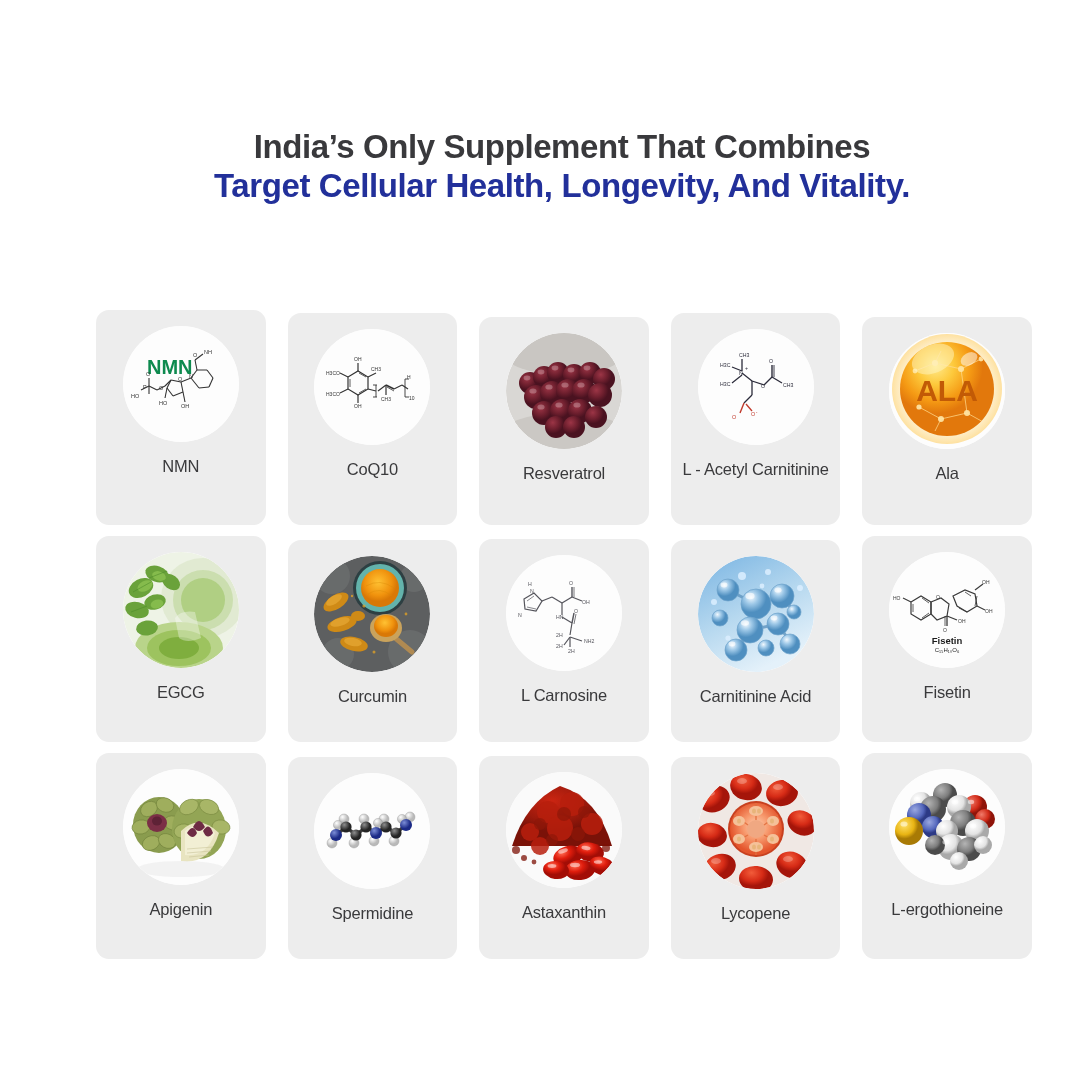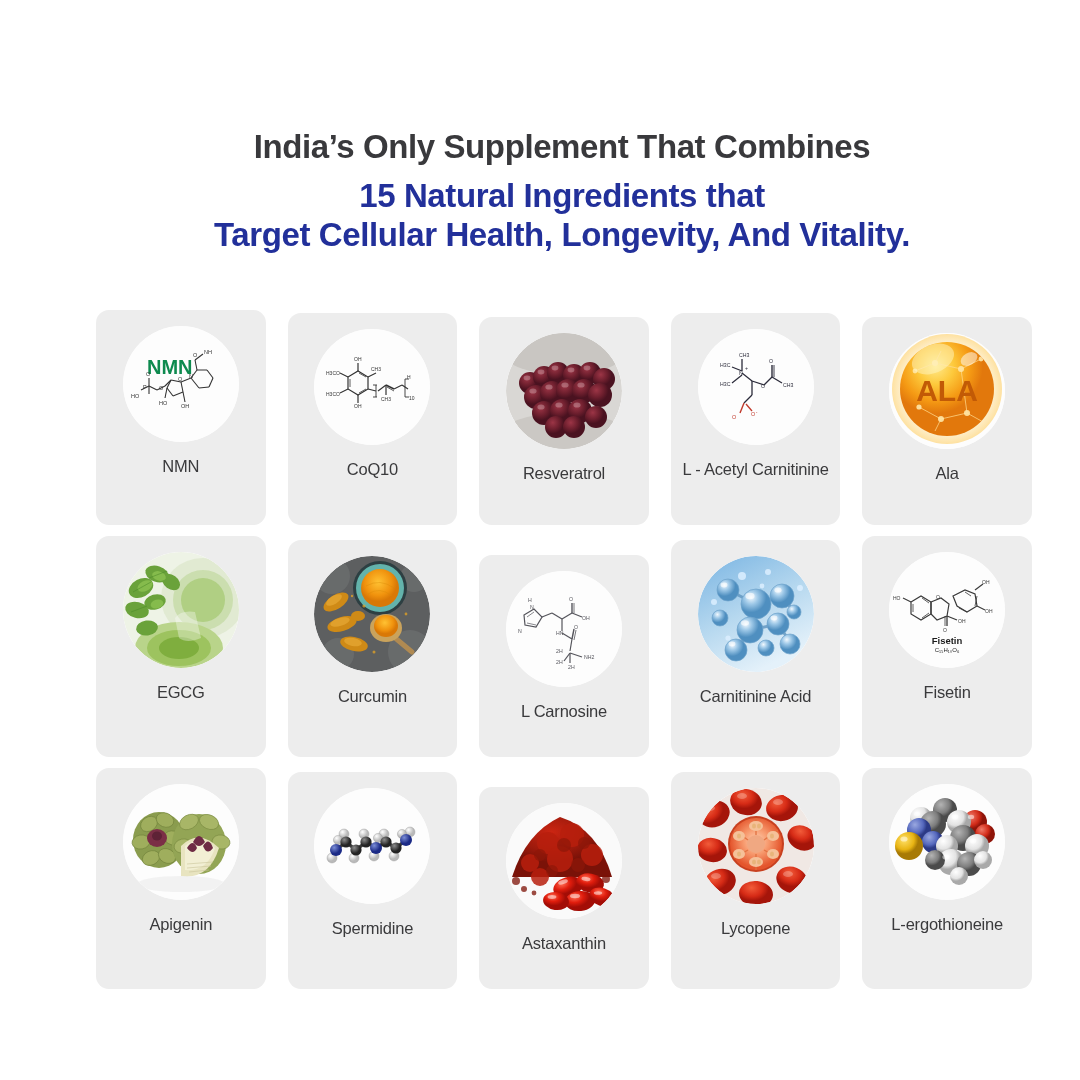--- a/index.html
+++ b/index.html
@@ -67,21 +67,21 @@
     display: flex;
     flex-direction: column;
     align-items: center;
     justify-content: flex-start;
     min-height: 202px;
   }
   .card.tall { min-height: 212px; }
   
   .card.off-1 { margin-top: 7px; }
   .card.off-2 { margin-top: 3px; }
-  .card.off-3 { margin-top: 22px; }
+  .card.off-3 { margin-top: 6px; }
 
   .thumb {
     width: 116px;
     height: 116px;
     border-radius: 50%;
     background: #fdfdfd;
     overflow: hidden;
     position: relative;
     flex: 0 0 auto;
   }
@@ -97,21 +97,20 @@
     font-weight: 400;
   }
 </style>
 </head>
 <body>
 
 <div class="page">
 
   <div class="headline">
     <span class="line line-1">India’s Only Supplement That Combines</span>
-    <span class="line line-2">15 Natural Ingredients that</span>
     <span class="line line-3">Target Cellular Health, Longevity, And Vitality.</span>
   </div>
 
   <div class="grid">
 
     <div class="card">
       <div class="thumb">
         <svg viewBox="0 0 116 116">
           <circle cx="58" cy="58" r="58" fill="#fdfdfd"></circle>
           <text x="24" y="48" font-family="Liberation Sans, sans-serif" font-size="20" font-weight="700" fill="#0e8a4f">NMN</text>

